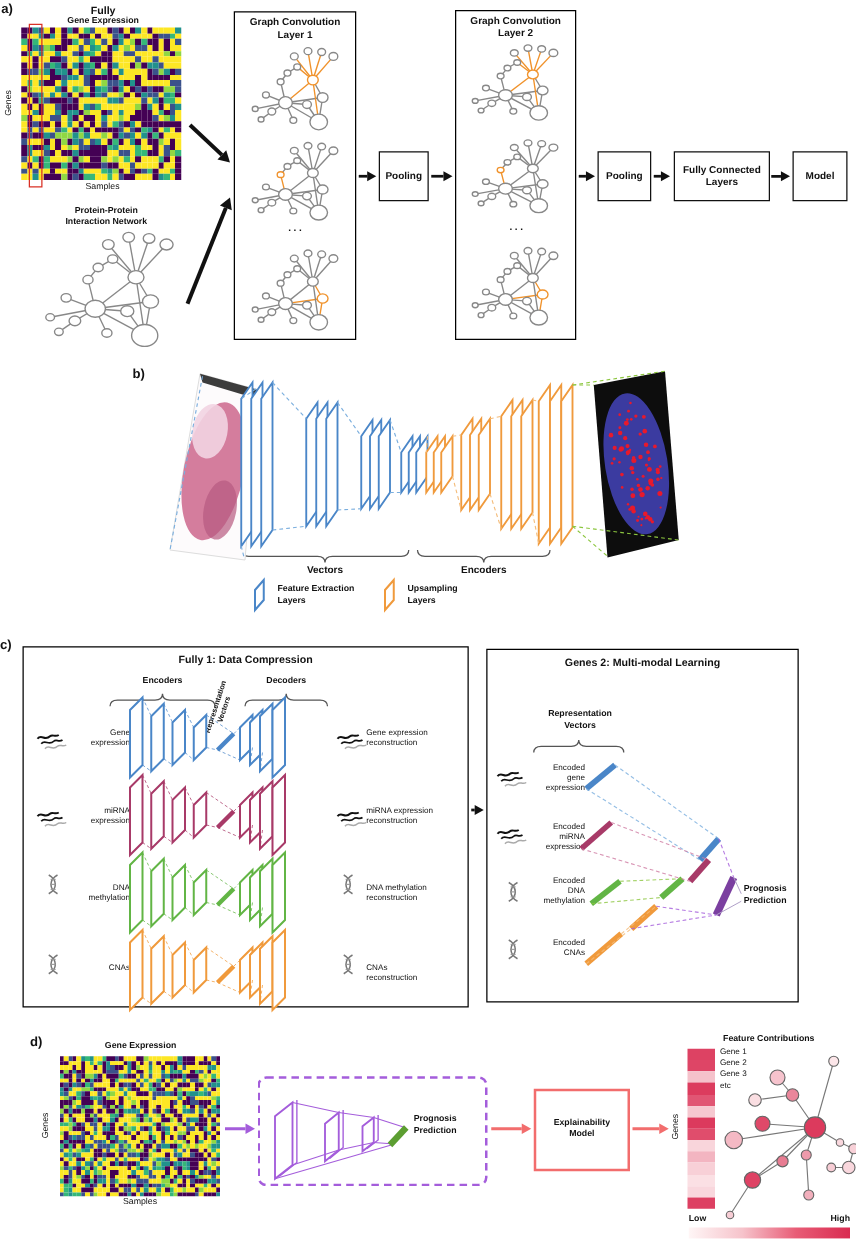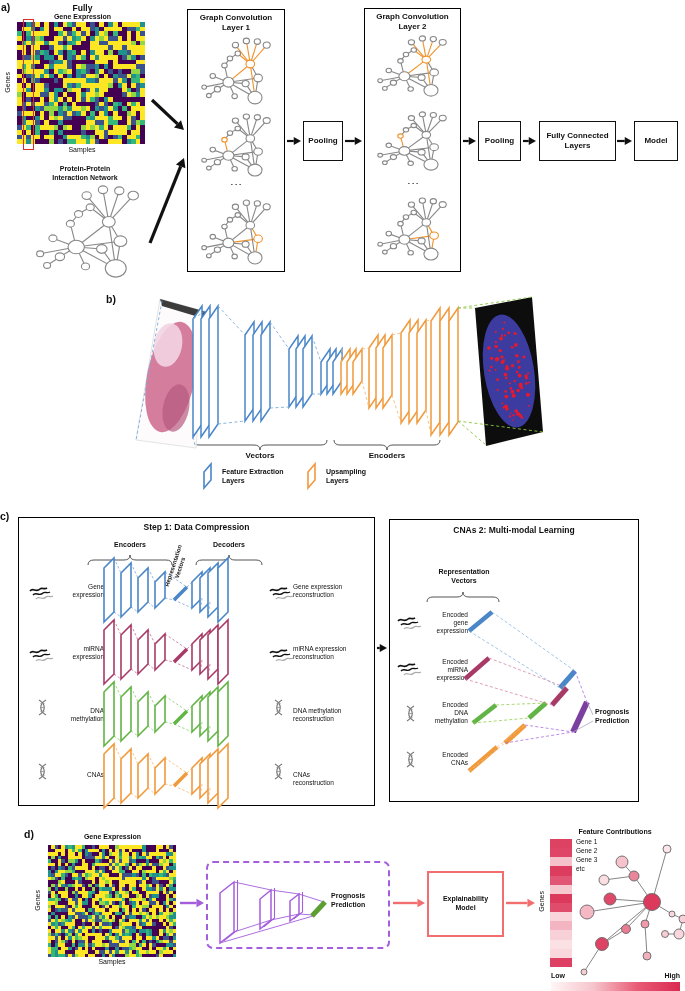--- a/index.html
+++ b/index.html
@@ -798,21 +798,21 @@
   <div class="abs b f8 ctr" style="left:225px;top:451px;width:70px;">Vectors</div>
   <div class="abs b f8 ctr" style="left:352px;top:451px;width:70px;">Encoders</div>
   <div class="abs b f7 pre" style="left:222px;top:468px;width:80px;">Feature Extraction
 Layers</div>
   <div class="abs b f7 pre" style="left:326px;top:468px;width:70px;">Upsampling
 Layers</div>
 
   <div class="abs b f10" style="left:0px;top:510px;">c)</div>
 
   <div class="box" style="left:18px;top:517px;width:357px;height:289px;border-width:1.8px;">
-    <div class="b f85 ctr" style="margin-top:4px;">Step 1: Data Compression</div>
+    <div class="b f85 ctr" style="margin-top:4px;">Fully 1: Data Compression</div>
   </div>
   <div class="abs b f7 ctr" style="left:95px;top:541px;width:70px;">Encoders</div>
   <div class="abs b f7 ctr" style="left:194px;top:541px;width:70px;">Decoders</div>
   <div class="abs b ctr pre" style="left:146px;top:560px;width:62px;font-size:6px;line-height:1.15;transform:rotate(-72deg);">Representation
 Vectors</div>
 
   <div class="abs f65 rt pre" style="left:58px;top:583px;width:46px;">Gene
 expression</div>
   <div class="abs f65 rt pre" style="left:58px;top:645px;width:46px;">miRNA
 expression</div>
@@ -823,21 +823,21 @@
   <div class="abs f65 pre" style="left:293px;top:583px;width:80px;">Gene expression
 reconstruction</div>
   <div class="abs f65 pre" style="left:293px;top:645px;width:80px;">miRNA expression
 reconstruction</div>
   <div class="abs f65 pre" style="left:293px;top:707px;width:80px;">DNA methylation
 reconstruction</div>
   <div class="abs f65 pre" style="left:293px;top:771px;width:80px;">CNAs
 reconstruction</div>
 
   <div class="box" style="left:389px;top:519px;width:250px;height:283px;border-width:1.8px;">
-    <div class="b f85 ctr" style="margin-top:5px;">CNAs 2: Multi-modal Learning</div>
+    <div class="b f85 ctr" style="margin-top:5px;">Genes 2: Multi-modal Learning</div>
   </div>
   <div class="abs b f7 ctr pre" style="left:428px;top:568px;width:72px;">Representation
 Vectors</div>
 
   <div class="abs f65 rt pre" style="left:428px;top:611px;width:40px;">Encoded
 gene
 expression</div>
   <div class="abs f65 rt pre" style="left:428px;top:658px;width:40px;">Encoded
 miRNA
 expression</div>

